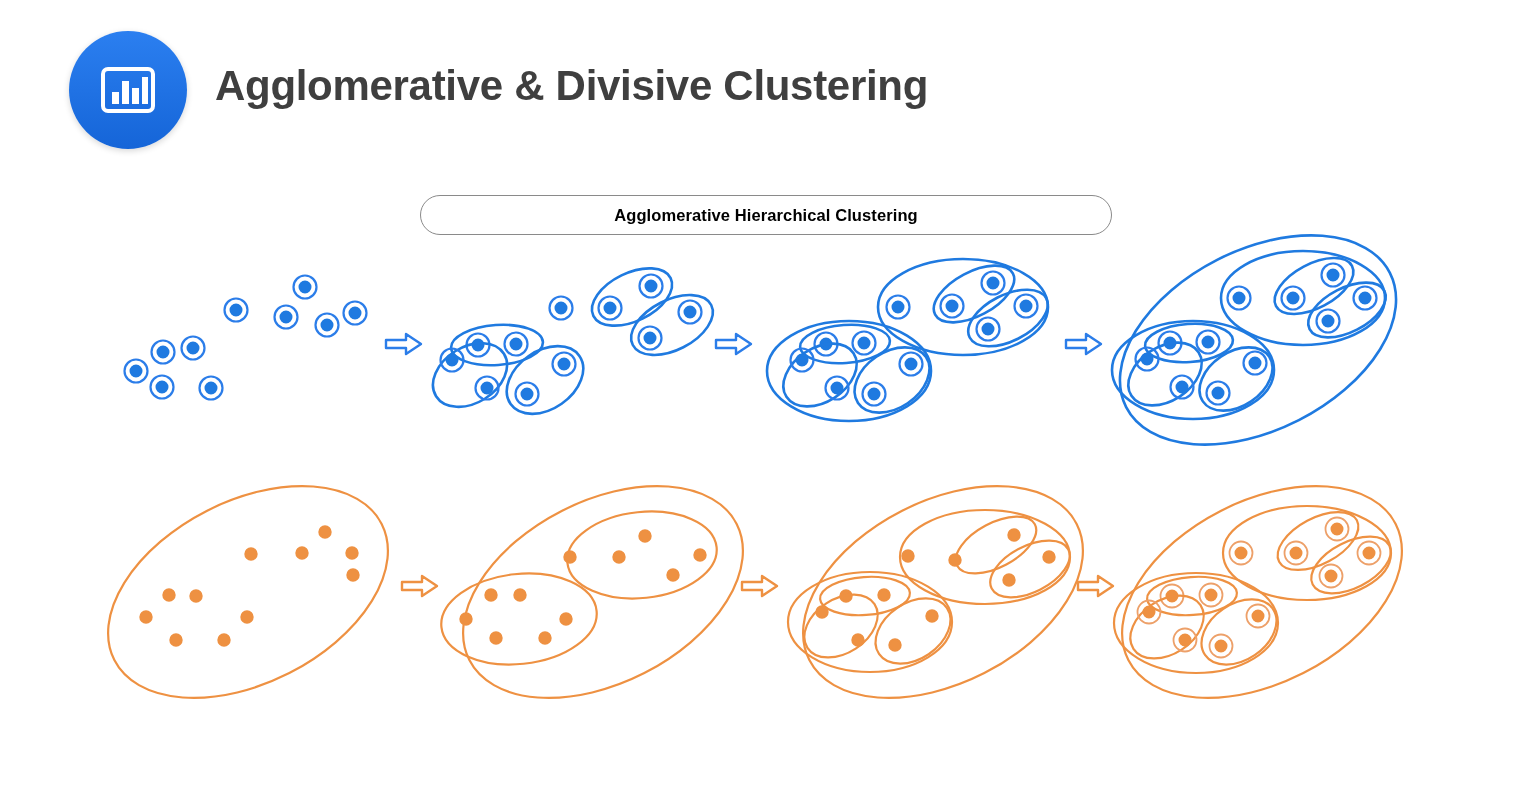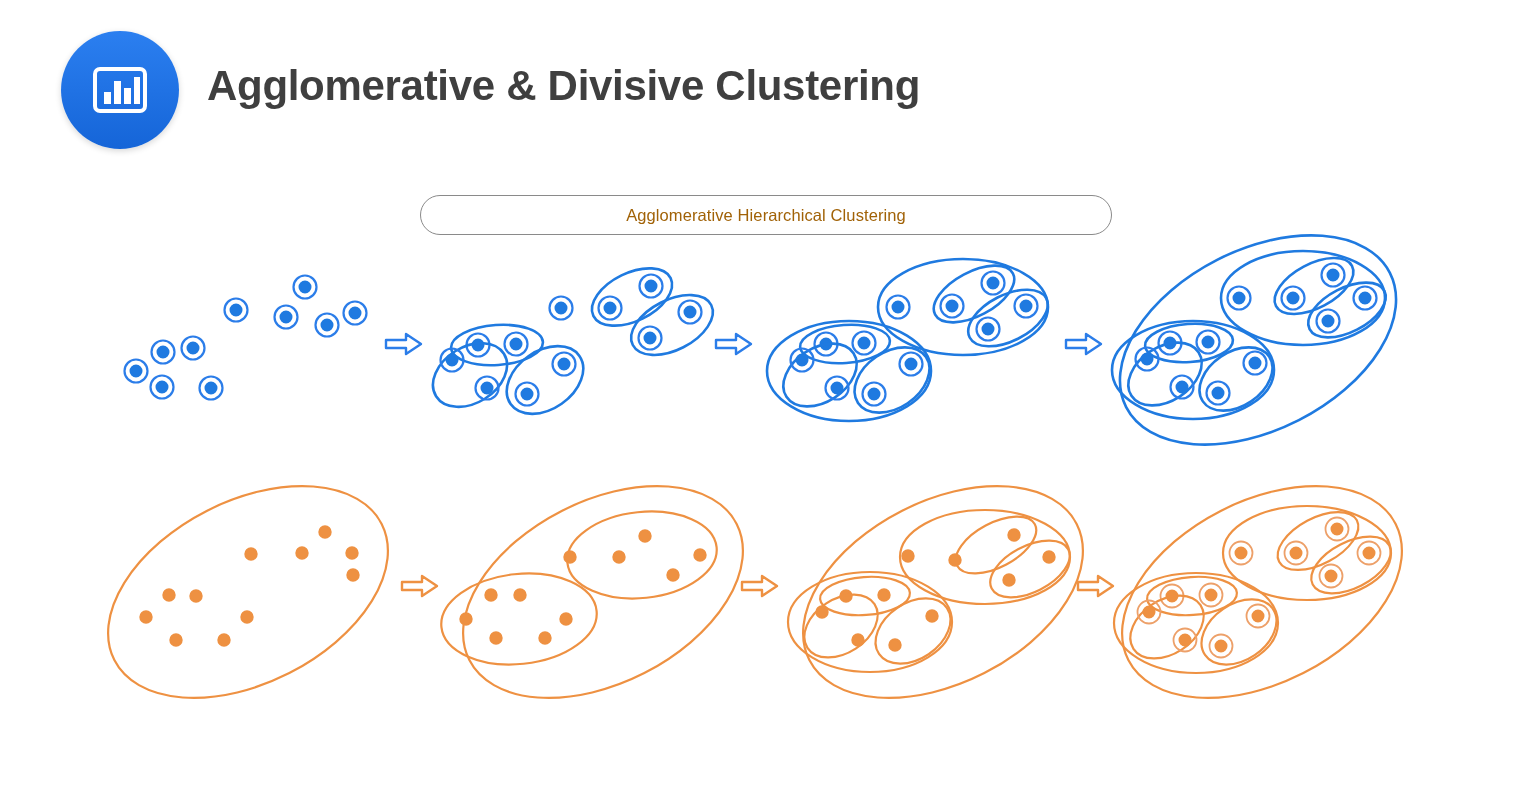--- a/index.html
+++ b/index.html
@@ -6,21 +6,21 @@
   body{
     width:1536px;height:789px;
     background:#ffffff;
     font-family:"Liberation Sans", sans-serif;
     overflow:hidden;
     position:relative;
   }
   #root{position:relative;width:1536px;height:789px;}
 
   
-  .header{position:absolute;left:0;top:0;width:1324px;height:170px;text-align:right;}
+  .header{position:absolute;left:8px;top:0;width:1324px;height:170px;text-align:right;}
   .logo-wrap{
     position:absolute;left:61px;top:31px;width:118px;height:118px;
     border-radius:50%;
     background:linear-gradient(180deg,#2b7ff0 0%,#1565d8 100%);
     display:flex;align-items:center;justify-content:center;
     box-shadow:0 2px 6px rgba(0,0,0,.16);
   }
   .logo-wrap svg{display:block;}
   .page-title{
     position:absolute;left:207px;top:62px;
@@ -32,21 +32,21 @@
   
   .pill{
     position:absolute;
     width:692px;height:40px;
     border:1.6px solid #8a8a8a;border-radius:20px;
     background:#ffffff;
     display:flex;align-items:center;justify-content:center;
     box-sizing:border-box;
   }
   .pill span{
-    font-size:16.5px;font-weight:normal;color:#a16207;
+    font-size:16.5px;font-weight:bold;color:#000000;
     letter-spacing:.1px;
   }
   #pill-agg{left:420px;top:195px;}
   #pill-div{left:420px;top:437px;}
 
   
   .stage{position:absolute;}
   .stage svg{display:block;overflow:visible;}
 </style>
 </head>

